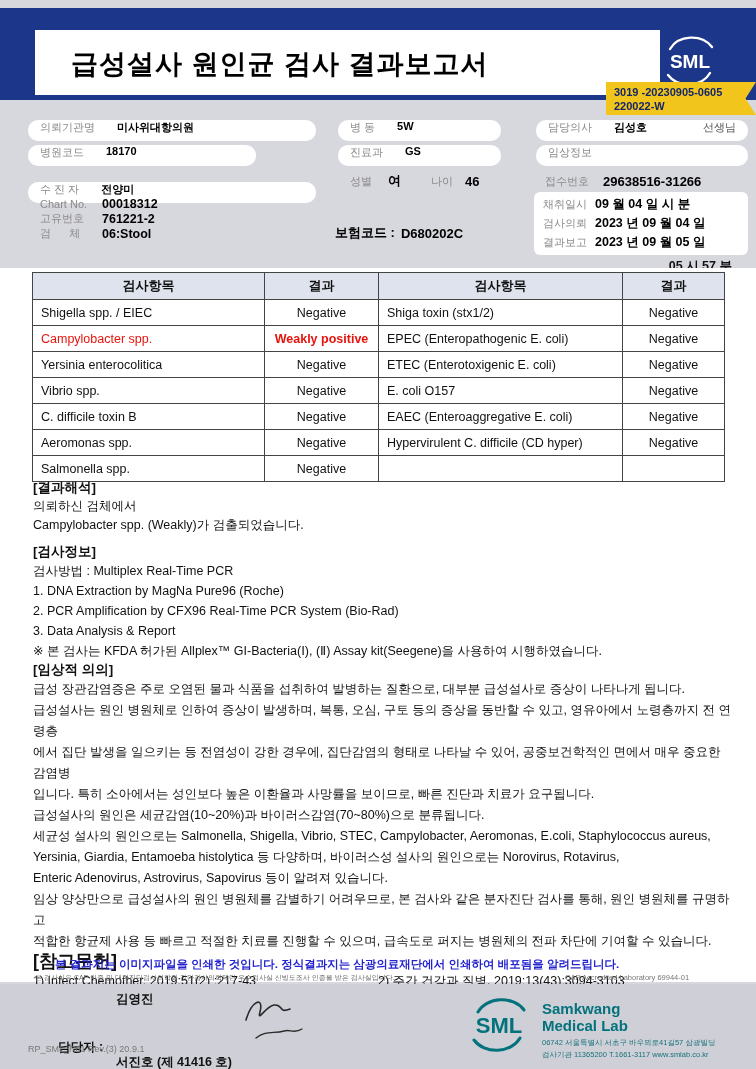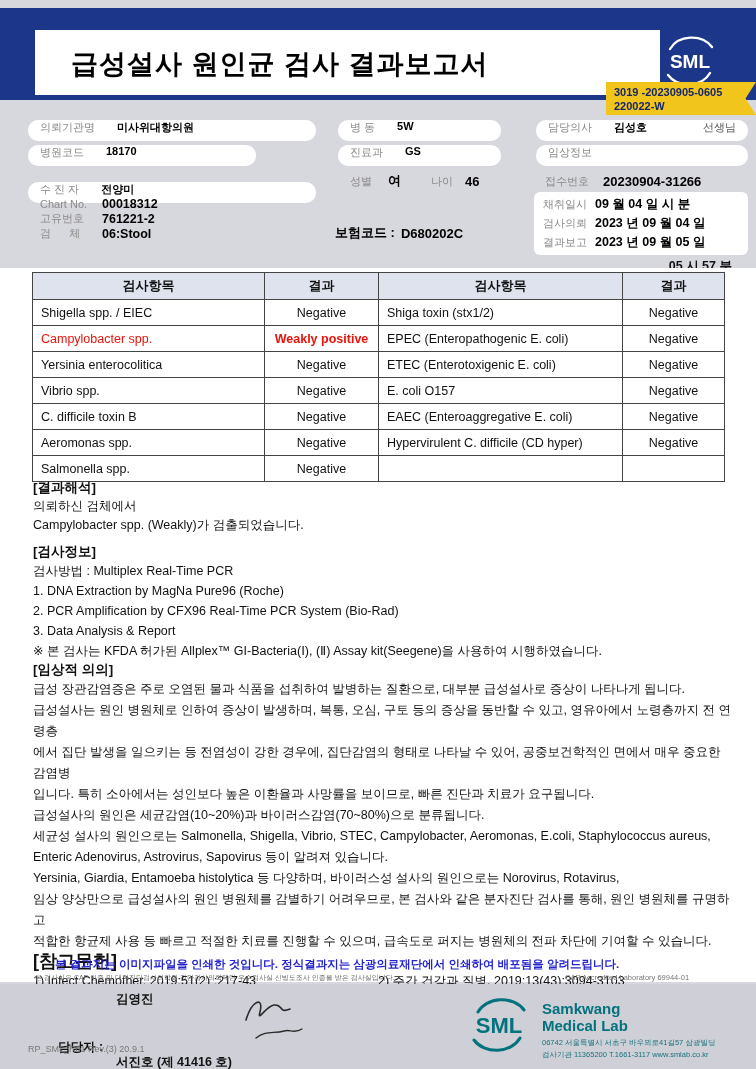--- a/index.html
+++ b/index.html
@@ -134,21 +134,21 @@
     <span class="plabel">담당의사</span>
     <span class="pvalue">김성호</span>
     <span class="psuffix">선생님</span>
   </div>
   <div class="pill" style="left:536px;top:145px;width:212px;">
     <span class="plabel">임상정보</span>
     <span class="pvalue"></span>
   </div>
   <div class="ptext" style="left:545px;top:172px;height:18px;">
     <span class="gl">접수번호</span>
-    <span class="bv" style="margin-left:14px;">20230904-31266</span>
+    <span class="bv" style="margin-left:14px;">29638516-31266</span>
   </div>
   <div class="datebox">
     <div class="dr">
       <span class="gl">채취일시</span>
       <span class="bv">09 월 04 일 시 분</span>
     </div>
     <div class="dr">
       <span class="gl">검사의뢰</span>
       <span class="bv">2023 년 09 월 04 일</span>
     </div>
@@ -231,22 +231,22 @@
     <p class="tl20">2. PCR Amplification by CFX96 Real-Time PCR System (Bio-Rad)</p>
     <p class="tl20">3. Data Analysis &amp; Report</p>
     <p class="tl20">※ 본 검사는 KFDA 허가된 Allplex™ GI-Bacteria(Ⅰ), (Ⅱ) Assay kit(Seegene)을 사용하여 시행하였습니다.</p>
     <div class="sect">[임상적 의의]</div>
     <p class="tl21">급성 장관감염증은 주로 오염된 물과 식품을 섭취하여 발병하는 질환으로, 대부분 급성설사로 증상이 나타나게 됩니다.</p>
     <p class="tl21">급성설사는 원인 병원체로 인하여 증상이 발생하며, 복통, 오심, 구토 등의 증상을 동반할 수 있고, 영유아에서 노령층까지 전 연령층</p>
     <p class="tl21">에서 집단 발생을 일으키는 등 전염성이 강한 경우에, 집단감염의 형태로 나타날 수 있어, 공중보건학적인 면에서 매우 중요한 감염병</p>
     <p class="tl21">입니다. 특히 소아에서는 성인보다 높은 이환율과 사망률을 보이므로, 빠른 진단과 치료가 요구됩니다.</p>
     <p class="tl21">급성설사의 원인은 세균감염(10~20%)과 바이러스감염(70~80%)으로 분류됩니다.</p>
     <p class="tl21">세균성 설사의 원인으로는 Salmonella, Shigella, Vibrio, STEC, Campylobacter, Aeromonas, E.coli, Staphylococcus aureus,</p>
+    <p class="tl21">Yersinia, Giardia, Entamoeba histolytica 등 다양하며, 바이러스성 설사의 원인으로는 Norovirus, Rotavirus,</p>
     <p class="tl21">Enteric Adenovirus, Astrovirus, Sapovirus 등이 알려져 있습니다.</p>
-    <p class="tl21">Yersinia, Giardia, Entamoeba histolytica 등 다양하며, 바이러스성 설사의 원인으로는 Norovirus, Rotavirus,</p>
     <p class="tl21">임상 양상만으로 급성설사의 원인 병원체를 감별하기 어려우므로, 본 검사와 같은 분자진단 검사를 통해, 원인 병원체를 규명하고</p>
     <p class="tl21">적합한 항균제 사용 등 빠르고 적절한 치료를 진행할 수 있으며, 급속도로 퍼지는 병원체의 전파 차단에 기여할 수 있습니다.</p>
     <div class="sect" style="font-size:18px;line-height:19px;">[참고문헌]</div>
     <p class="tl21">
       <span class="refcol">1) Infect Chemother. 2019;51(2) :217-43</span><span>2) 주간 건강과 질병. 2019;13(43):3094-3103</span>
     </p>
     <p class="tl21">3) Prevalence and Characteristics of Bacteria Causing Acute Diarhea in Korea, 2012-2015(질병관리본부)</p>
   </div>
 
   <div class="notice">본 결과지는 이미지파일을 인쇄한 것입니다. 정식결과지는 삼광의료재단에서 인쇄하여 배포됨을 알려드립니다.</div>

